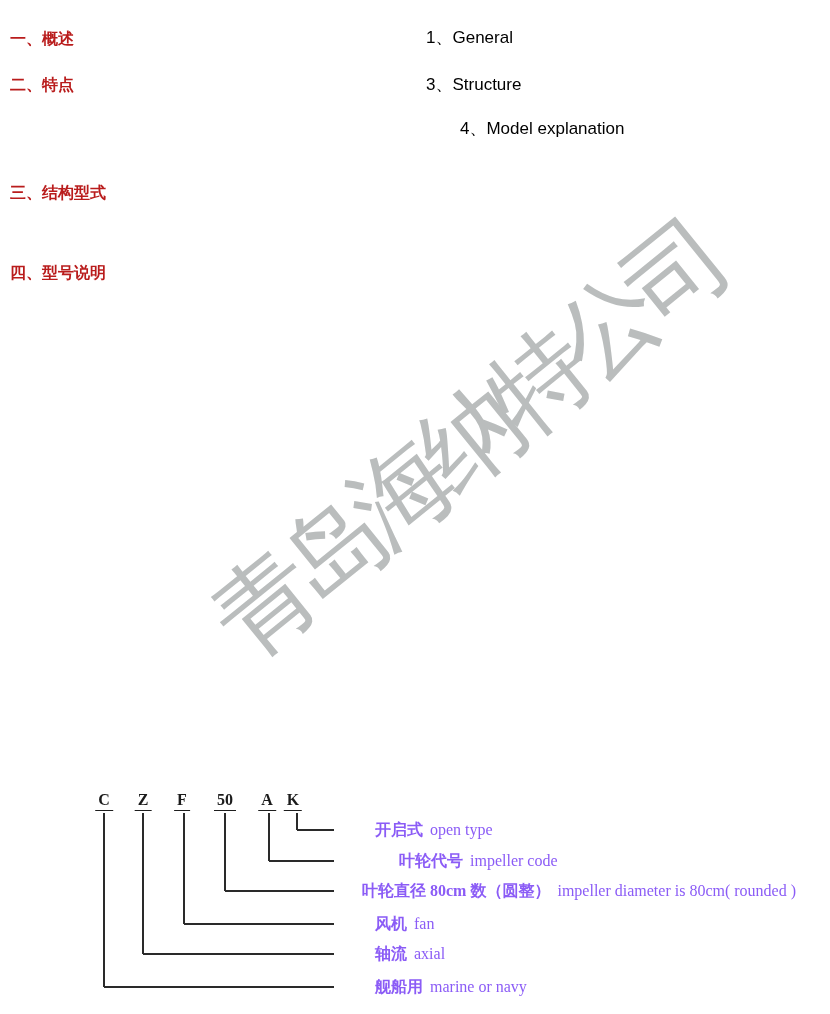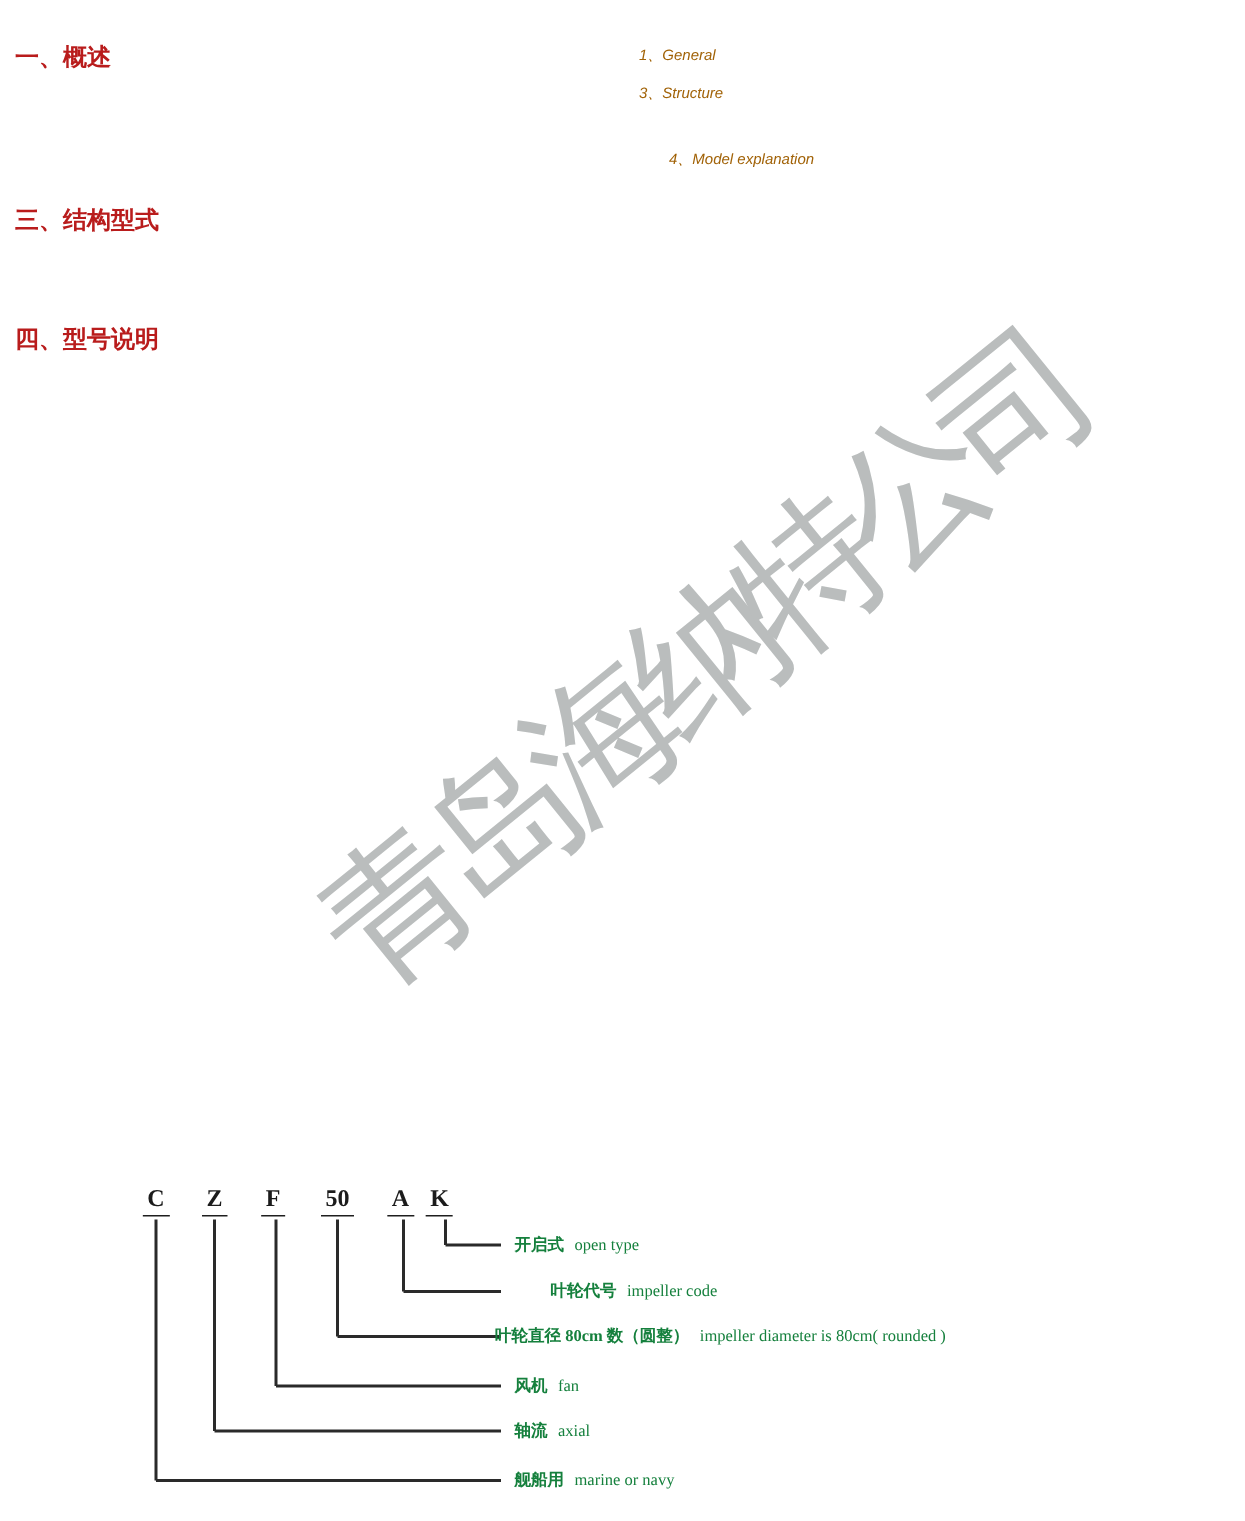--- a/index.html
+++ b/index.html
@@ -21,58 +21,65 @@
   
   .col{position:absolute;}
   .col-left{
     left:10px;top:27px;width:403px;
     font-size:16px;line-height:24.5px;font-weight:700;color:#b91c1c;
     text-align:justify;
     font-family:"Liberation Serif", serif;
   }
   .col-right{
     left:426px;top:26px;width:397px;
-    font-size:10px;line-height:24.6px;font-weight:400;color:#a16207;
+    font-size:17px;line-height:24.6px;font-weight:400;color:#000000;
     text-align:justify;
     font-family:"Liberation Sans", sans-serif;
-    font-style:italic;
   }
   .sec{margin:0;}
   .sec-heading{text-align:left;}
   .para{margin:0;text-indent:2em;}
   
   #diagram{position:absolute;inset:0;z-index:1;}
   .sym{
     position:absolute;transform:translateX(-50%);
     font-size:16px;font-weight:600;color:#1b1b1b;line-height:18px;
     padding:0 3px 1px 3px;border-bottom:1.8px solid #1e1e1e;
     font-family:"Liberation Serif", serif;
   }
   .vline,.hline{position:absolute;background:#2a2a2a;}
   .vline{width:1.5px;}
   .hline{height:1.5px;}
   .dlabel{
     position:absolute;white-space:nowrap;
-    font-size:11px;line-height:22px;color:#15803d;
+    font-size:16px;line-height:22px;color:#8b5cf6;
     font-family:"Liberation Serif", serif;
+    margin-left:32px;
   }
   .dlabel .zh{font-weight:700;}
   .dlabel .en{font-weight:400;margin-left:7px;}
 </style>
 </head>
 <body>
 
 <div class="watermark">青岛海纳特公司</div>
 
 <div class="content">
 
   <div class="col col-left">
 
   <section class="sec" style="margin-top: 0px;">
         <div class="sec-heading">一、概述</div>
+        <div class="paras">
+
+        <p class="para"></p>
+        </div>
+      </section>
+      <section class="sec" style="margin-top: 21px;">
+        <div class="sec-heading">二、特点</div>
         <div class="paras">
 
         <p class="para"></p>
         </div>
       </section>
       <section class="sec" style="margin-top: 84px;">
         <div class="sec-heading">三、结构型式</div>
         <div class="paras">
 
         <p class="para"></p>
@@ -92,21 +99,21 @@
 
   <div class="col col-right">
 
   <section class="sec" style="margin-top: 0px;">
         <div class="sec-heading">1、General</div>
         <div class="paras">
 
         <p class="para"></p>
         </div>
       </section>
-      <section class="sec" style="margin-top: 0;">
+      <section class="sec" style="margin-top: 22px;">
         <div class="sec-heading">3、Structure</div>
         <div class="paras">
 
         <p class="para"></p>
           <p class="para"></p>
           <p class="para"></p>
           <p class="para" style="margin-top: 14px;"></p>
           <p class="para" style="margin-top: 20px;"></p>
         </div>
       </section>

